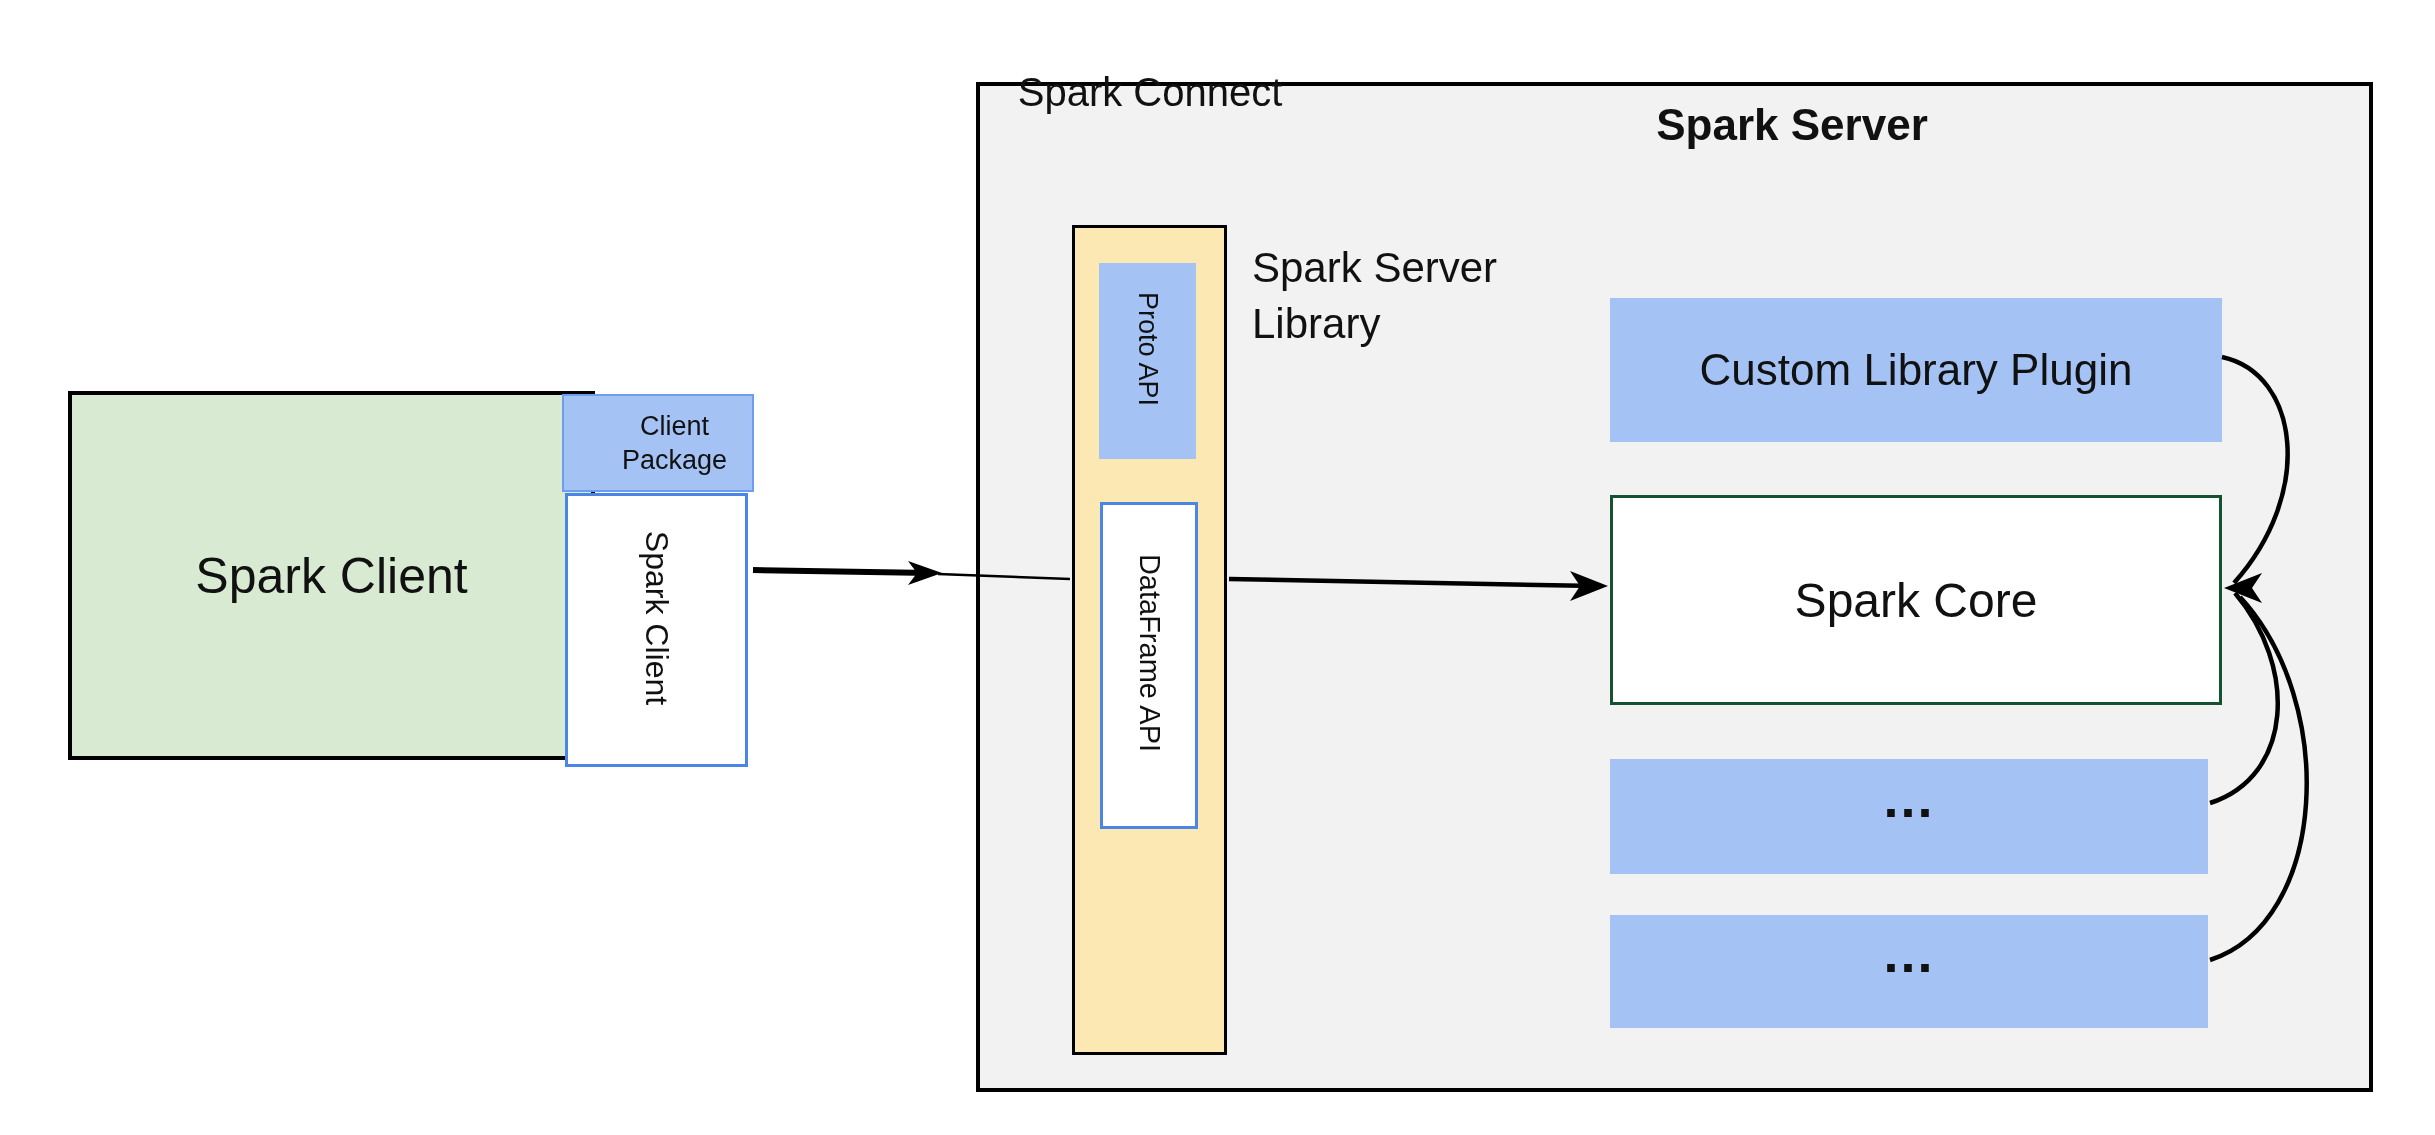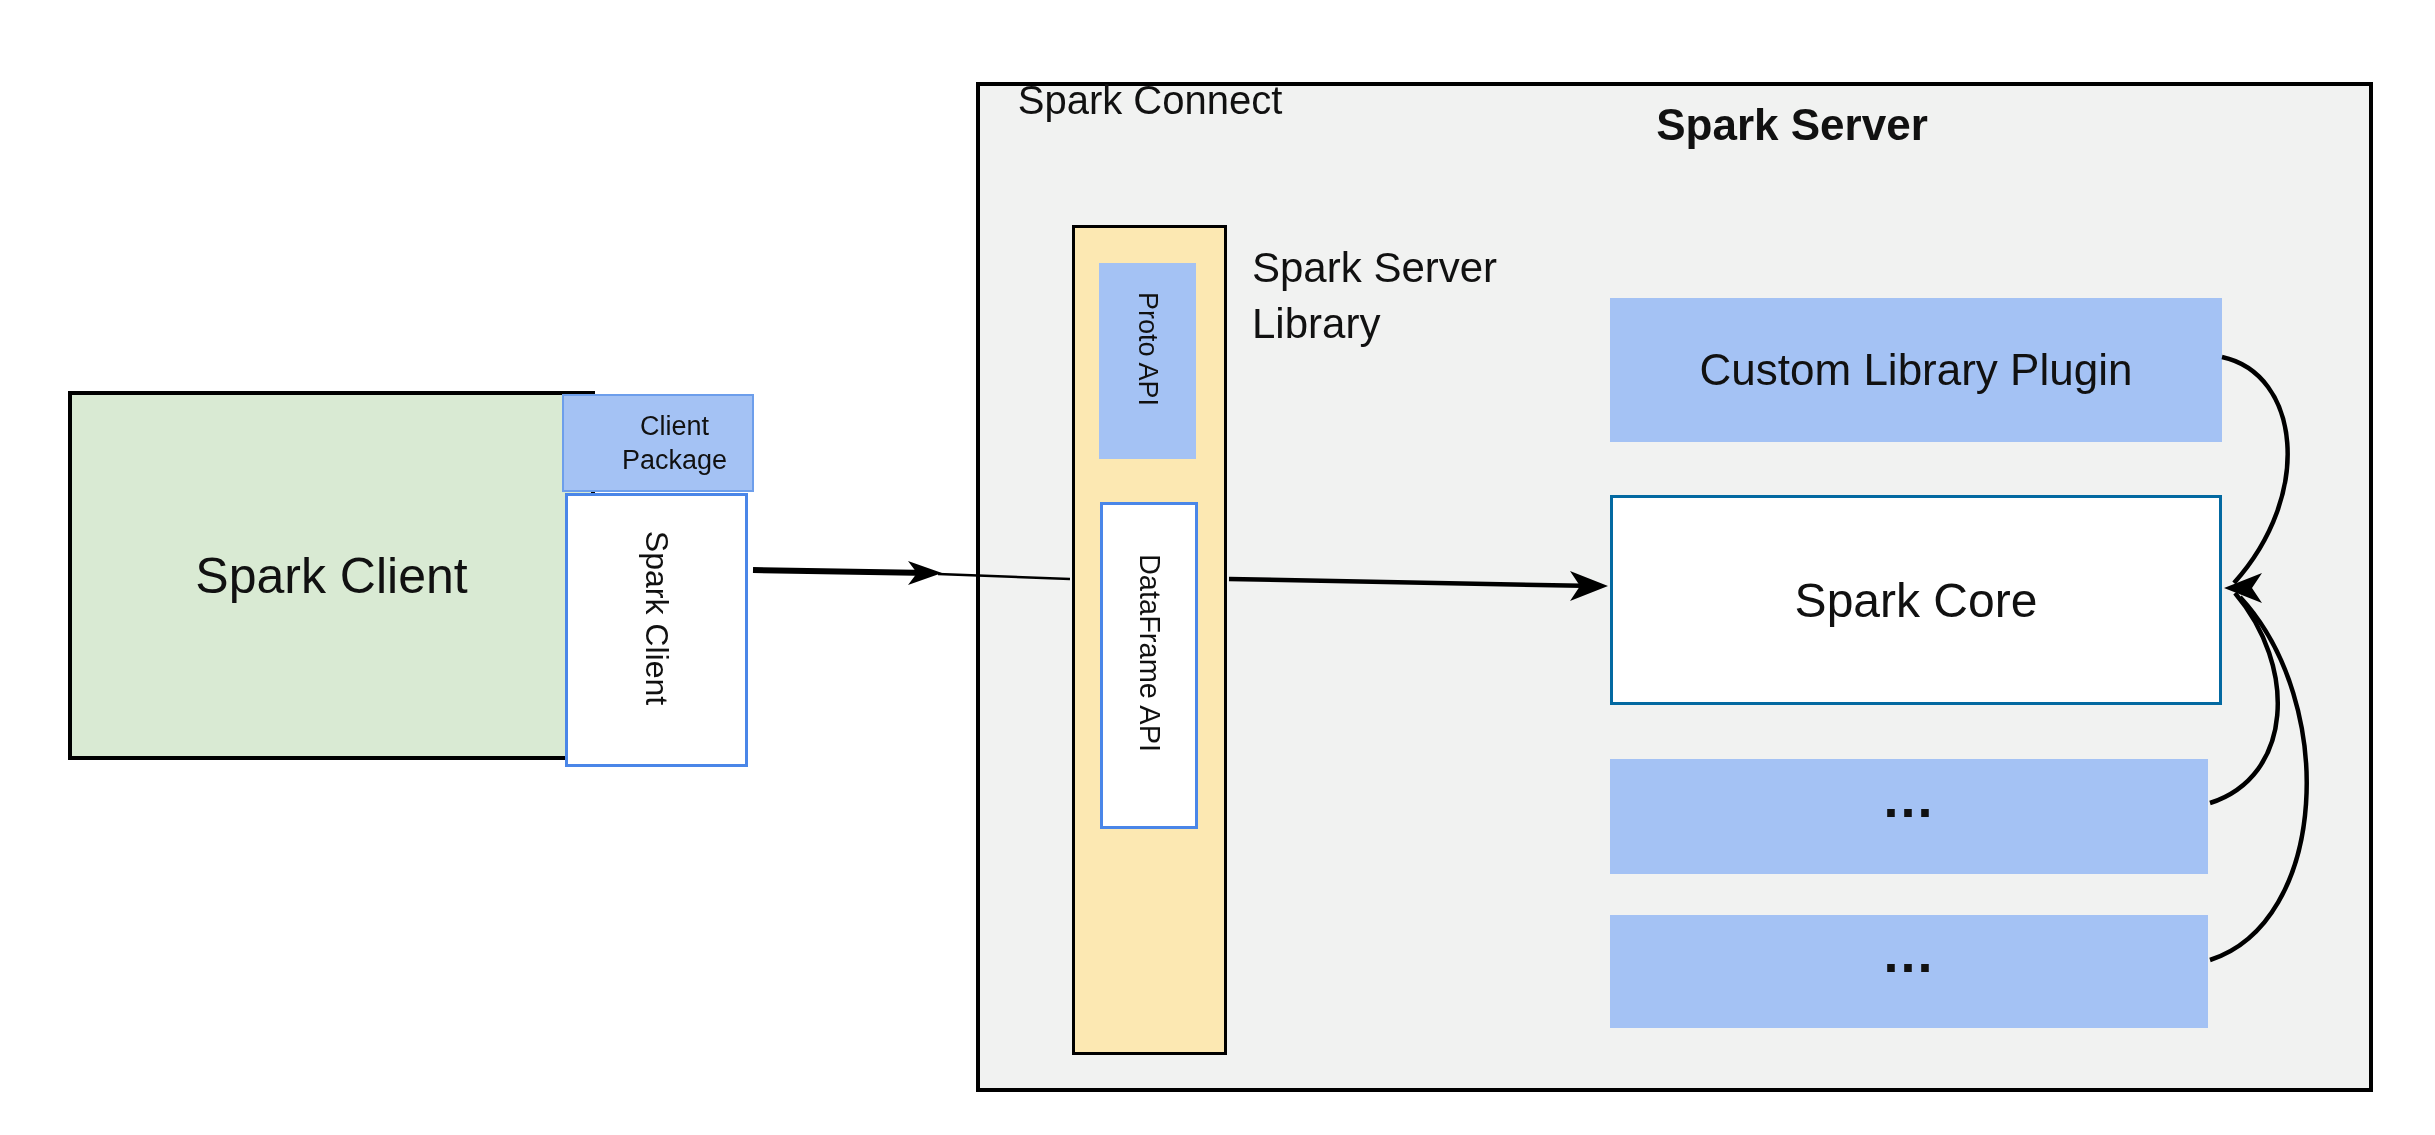--- a/index.html
+++ b/index.html
@@ -12,27 +12,27 @@
   .box { position:absolute; box-sizing:border-box; display:flex; align-items:center; justify-content:center; text-align:center;margin-top:12px; }
   
   .server-panel { left:976px; top:70px; width:1397px; height:1010px; background:#f1f2f1; border:4px solid #000; }
   .green-box   { left:68px;  top:379px; width:527px;  height:369px;  background:#d9ead3; border:4px solid #000; font-size:50px; line-height:68px; }
   .yellow-col  { left:1072px;top:213px; width:155px;  height:830px;  background:#fce8b2; border:3px solid #000; }
   .client-pkg  { left:562px; top:382px; width:192px;  height:98px;   background:#a4c2f4; border:2px solid #6d9eeb; font-size:27px; line-height:34px;padding-left:33px; }
   .spark-client{ left:565px; top:481px; width:183px;  height:274px;  background:#ffffff; border:3px solid #4a86e8; }
   .proto-api   { left:1099px;top:251px; width:97px;   height:196px;  background:#a4c2f4; }
   .df-api      { left:1100px;top:490px; width:98px;   height:327px;  background:#ffffff; border:3px solid #4a86e8; }
   .plugin      { left:1610px;top:286px; width:612px;  height:144px;  background:#a4c2f4; font-size:44px; }
-  .core        { left:1610px;top:483px; width:612px;  height:210px;  background:#ffffff; border:3px solid #0369a1; font-size:48px; }
+  .core        { left:1610px;top:483px; width:612px;  height:210px;  background:#ffffff; border:3px solid #14532d; font-size:48px; }
   .dots1       { left:1610px;top:747px; width:598px;  height:115px;  background:#a4c2f4; }
   .dots2       { left:1610px;top:903px; width:598px;  height:113px;  background:#a4c2f4; }
   .dots-label  { font-size:54px; font-weight:bold; transform:translateY(-30%); letter-spacing:2px; }
   
   .lbl { position:absolute; }
-  .connect-title { left:950px; top:74px; width:400px; text-align:center; font-size:40px; line-height:52px; }
+  .connect-title { left:950px; top:66px; width:400px; text-align:center; font-size:40px; line-height:52px; }
   .server-title  { left:1592px; top:100px; width:400px; text-align:center; font-size:44px; font-weight:bold; }
   .server-lib    { left:1252px; top:240px; font-size:42px; line-height:56px; text-align:left; }
   
   .vtext { position:absolute; white-space:nowrap; transform:translate(-50%,-50%) rotate(90deg); }
   .vtext.spark-client-t { left:656px;  top:618px; font-size:32px; }
   .vtext.proto-t        { left:1147px; top:349px; font-size:27px; }
   .vtext.df-t           { left:1149px; top:653px; font-size:29px; }
   svg.overlay { position:absolute; left:0; top:0; width:2435px; height:1135px; pointer-events:none; }
 </style>
 </head>

